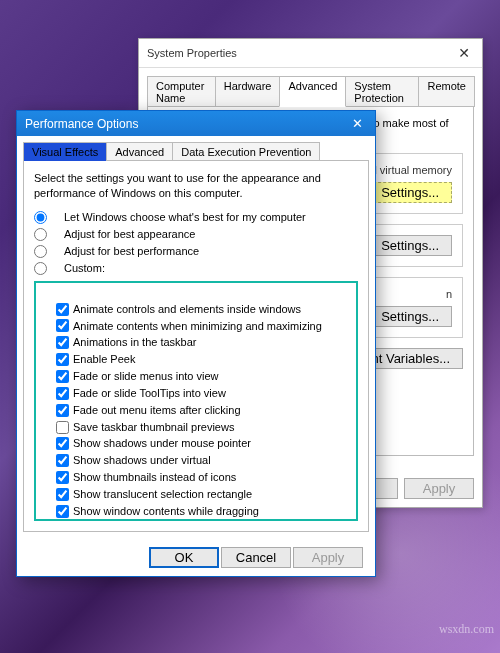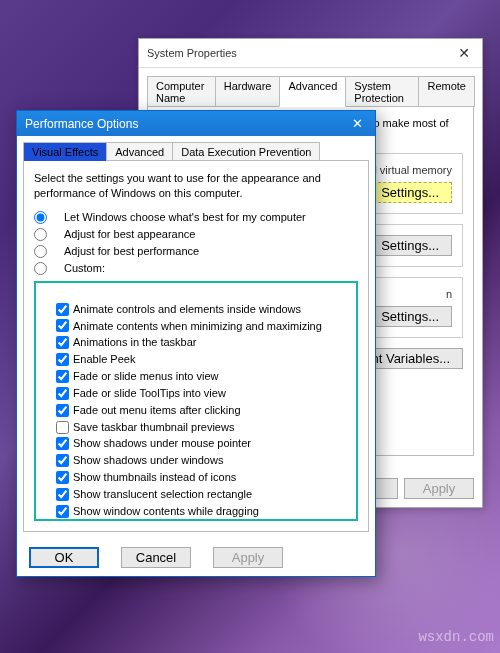--- a/index.html
+++ b/index.html
@@ -160,32 +160,33 @@
   border: 2px solid #14b8a6;
   height: 240px;
   overflow-y: auto;
   margin-top: 6px;
   padding: 18px;
 }
 .item-row { display: flex; align-items: center; gap: 4px; padding: 1px 2px; font-size: 11px; line-height:1.35;}
 .item-row input { margin:0;}
 .dlg-buttons {
   display: flex;
-  gap: 22px;
+  justify-content: flex-end;
+  gap: 2px;
   padding: 8px 12px;
 }
 .btn.default { border: 2px solid #0a64c8; padding:1px 11px;}
 
 .watermark {
   position: absolute;
-  bottom: 8px;
+  bottom: 16px;
   right: 6px;
-  font-size: 14px;
+  font-size: 12px;
   color: rgba(255,255,255,0.5);
-  font-family: Liberation Mono, monospace;
+  font-family: Liberation Serif, serif;
 }
 </style>
 </head>
 <body>
 
 <div class="bg-glow"></div>
 
 <div class="sysprops">
   <div class="sysprops-title">
     <span>System Properties</span>
@@ -290,21 +291,21 @@
         <label class="item-row">
           <input type="checkbox" style="">
           <span>Save taskbar thumbnail previews</span>
         </label>
         <label class="item-row">
           <input type="checkbox" checked="" style="">
           <span>Show shadows under mouse pointer</span>
         </label>
         <label class="item-row">
           <input type="checkbox" checked="" style="">
-          <span>Show shadows under windows</span>
+          <span>Show shadows under virtual</span>
         </label>
         <label class="item-row">
           <input type="checkbox" checked="" style="">
           <span>Show thumbnails instead of icons</span>
         </label>
         <label class="item-row">
           <input type="checkbox" checked="" style="">
           <span>Show translucent selection rectangle</span>
         </label>
         <label class="item-row">

